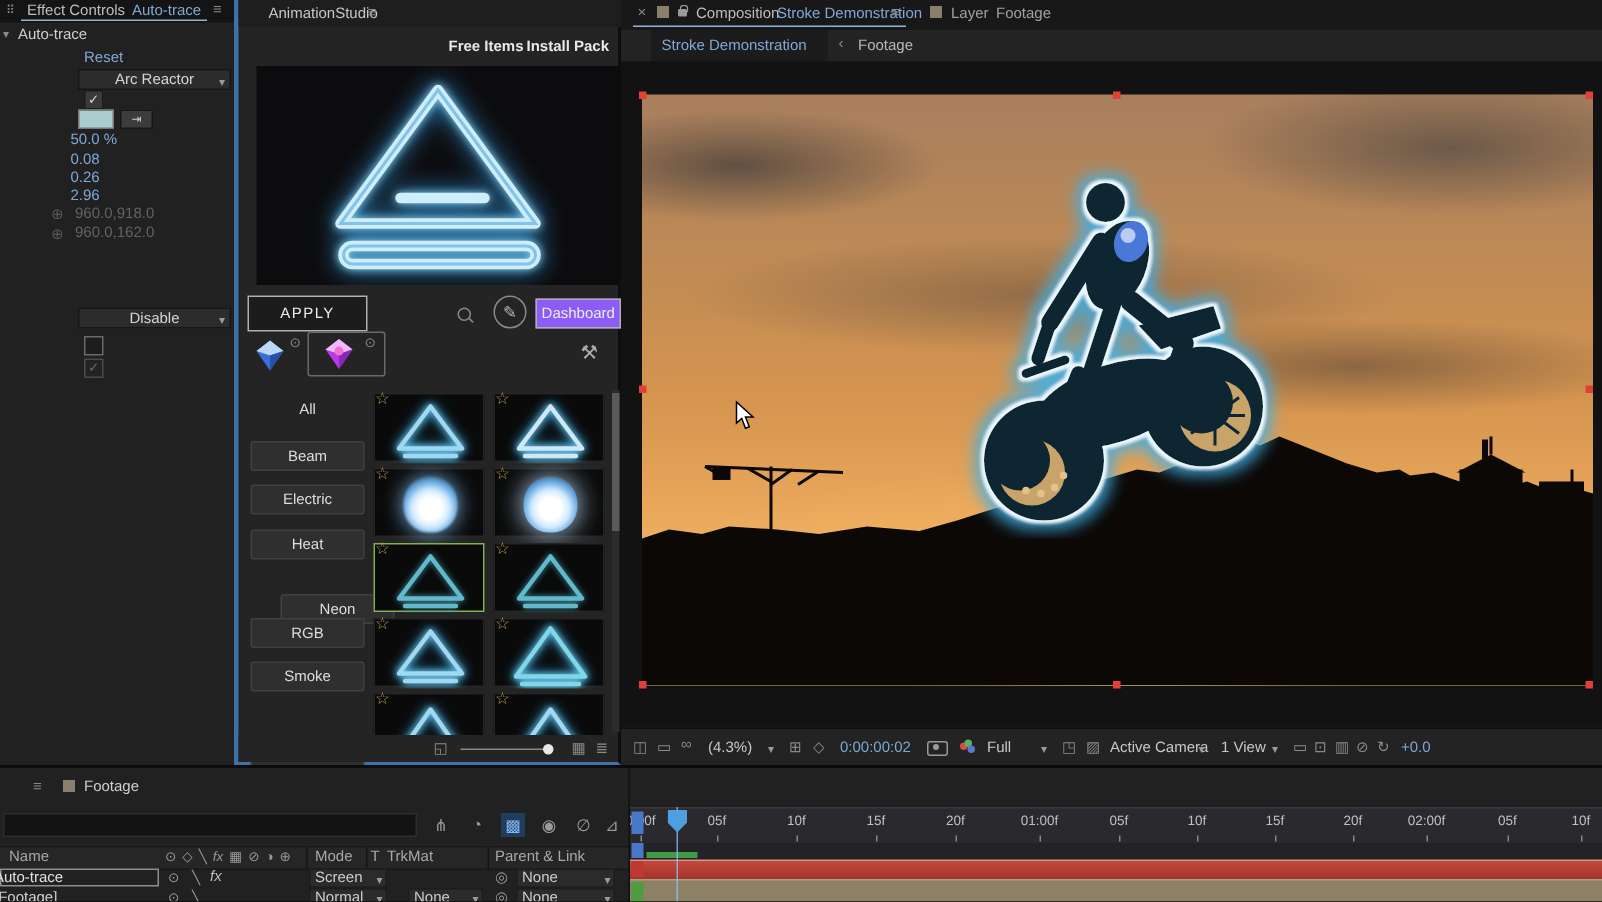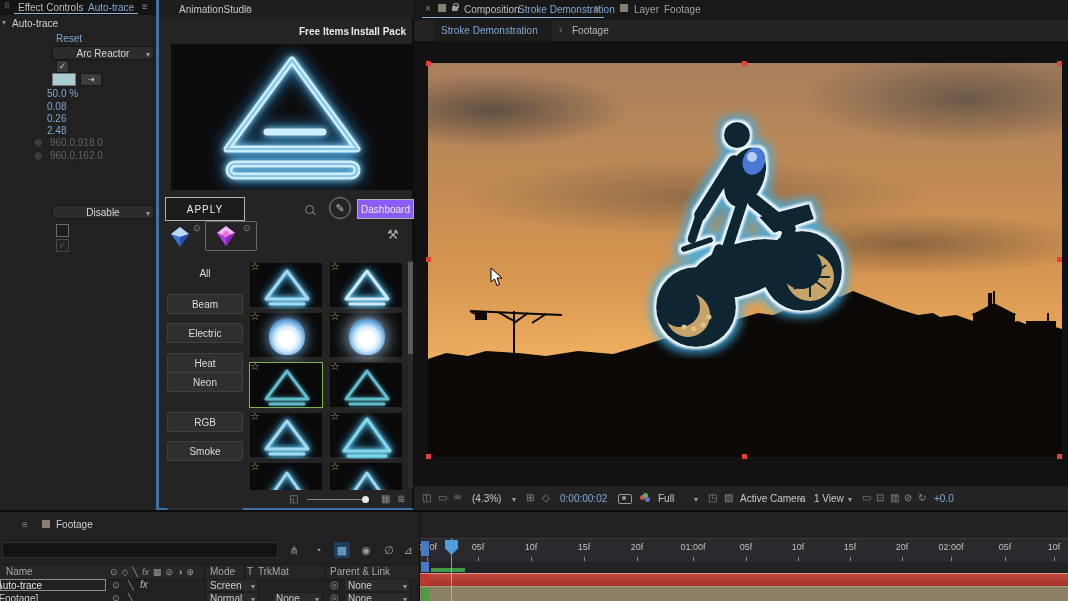--- a/index.html
+++ b/index.html
@@ -65,21 +65,21 @@
 
     <div class="abs" style="left:52px;top:73px;width:22px;height:11px;background:#a9cdd1;border:1px solid #777;"></div>
     <div class="abs" style="left:80px;top:73px;width:20px;height:11px;background:#3c3c3c;border:1px solid #161616;
                 color:#ccc;font-size:8px;text-align:center;line-height:11px;">
       <span>⇥</span>
     </div>
 
     <span class="abs blue" style="left:47px;top:88px;">50.0 %</span>
     <span class="abs blue" style="left:47px;top:101px;">0.08</span>
     <span class="abs blue" style="left:47px;top:113px;">0.26</span>
-    <span class="abs blue" style="left:47px;top:125px;">2.48</span>
+    <span class="abs blue" style="left:47px;top:125px;">2.96</span>
 
     <span class="abs" style="left:34px;top:137px;color:#5a5a5a;">⊕</span>
     <span class="abs" style="left:50px;top:137px;color:#636363;">960.0,918.0</span>
     <span class="abs" style="left:34px;top:150px;color:#5a5a5a;">⊕</span>
     <span class="abs" style="left:50px;top:150px;color:#636363;">960.0,162.0</span>
 
     <div class="ddl" style="left:52px;top:205px;width:102px;height:14px;">
       <span>Disable</span>
       <span class="chev" style="right:3px;top:3px;">▾</span>
     </div>
@@ -143,21 +143,21 @@
     <span class="abs" style="left:8px;top:268px;width:76px;text-align:center;color:#ddd;">All</span>
     <div class="cat-btn" style="top:294px;">
         <span>Beam</span>
       </div>
     <div class="cat-btn" style="top:323px;">
         <span>Electric</span>
       </div>
     <div class="cat-btn" style="top:353px;">
         <span>Heat</span>
       </div>
-    <div class="cat-btn" style="top:372px;">
+    <div class="cat-btn" style="top:396px;margin-left:20px;">
         <span>Neon</span>
       </div>
     <div class="cat-btn" style="top:412px;">
         <span>RGB</span>
       </div>
     <div class="cat-btn" style="top:441px;">
         <span>Smoke</span>
       </div>
     <div class="cat-btn" style="top:471px;margin-top:20px;">
         <span>Thread</span>

